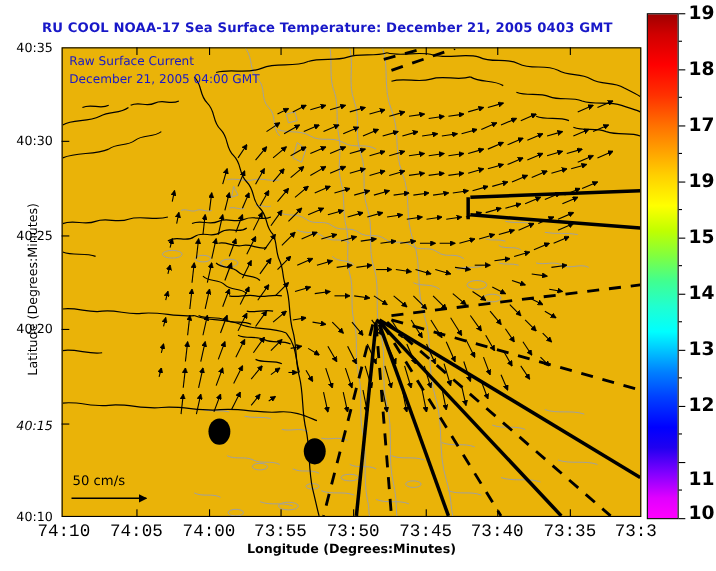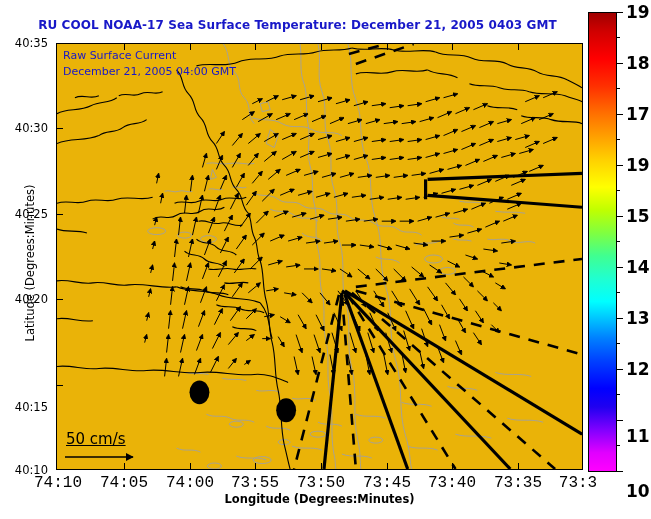--- a/index.html
+++ b/index.html
@@ -512,38 +512,38 @@
         <ellipse cx="230" cy="368" rx="10" ry="12"></ellipse>
       </g>
     </svg>
 
     <div style="position:absolute;left:6px;top:4px;color:#1818c8;font-size:11px;line-height:16px;white-space:nowrap;">
       <div>Raw Surface Current</div>
       <div>December 21, 2005 04:00 GMT</div>
     </div>
 
     <div style="position:absolute;left:6px;top:386px;white-space:nowrap;">
-      <span style="display:block;font-size:15px;color:#000;margin-left:3px;text-decoration:underline;">50 cm/s</span>
+      <span style="display:block;font-size:12px;color:#000;margin-left:3px;">50 cm/s</span>
       <svg width="84" height="18" viewBox="0 0 84 18">
         <defs>
           <marker id="ah2" viewBox="0 0 10 10" refX="9" refY="5" markerWidth="6" markerHeight="6" orient="auto-start-reverse">
             <path d="M 0 0 L 10 5 L 0 10 z" fill="#000"></path>
           </marker>
         </defs>
         <path d="M2,9 L70,9" stroke="#000" stroke-width="1.3" fill="none" marker-end="url(#ah2)"></path>
       </svg>
     </div>
   </div>
 
   <div class="ylabels">
     <div class="ylab" style="top:43px;">40:35</div>
     <div class="ylab" style="top:128px;">40:30</div>
     <div class="ylab" style="top:214px;">40:25</div>
     <div class="ylab" style="top:299px;">40:20</div>
-    <div class="ylab" style="top:407px;">40:15</div>
+    <div class="ylab" style="top:387px;font-style:italic;">40:15</div>
     <div class="ylab" style="top:470px;">40:10</div>
   </div>
   <div id="ytitle">Latitude (Degrees:Minutes)</div>
 
   <div style="position:absolute;left:56px;top:128px;width:7px;border-top:1.2px solid #000;"></div>
   <div style="position:absolute;left:56px;top:214px;width:7px;border-top:1.2px solid #000;"></div>
   <div style="position:absolute;left:56px;top:299px;width:7px;border-top:1.2px solid #000;"></div>
   <div style="position:absolute;left:56px;top:385px;width:7px;border-top:1.2px solid #000;"></div>
 
   <div class="xlabels">
@@ -600,15 +600,15 @@
 
   <div class="cblab" style="top:12px;">19</div>
   <div class="cblab" style="top:63px;">18</div>
   <div class="cblab" style="top:114px;">17</div>
   <div class="cblab" style="top:165px;">19</div>
   <div class="cblab" style="top:216px;">15</div>
   <div class="cblab" style="top:267px;">14</div>
   <div class="cblab" style="top:318px;">13</div>
   <div class="cblab" style="top:369px;">12</div>
   <div class="cblab" style="top:436px;">11</div>
-  <div class="cblab" style="top:491px;">10</div>
+  <div class="cblab" style="top:467px;">10</div>
 
 </div>
 
 </body></html>

